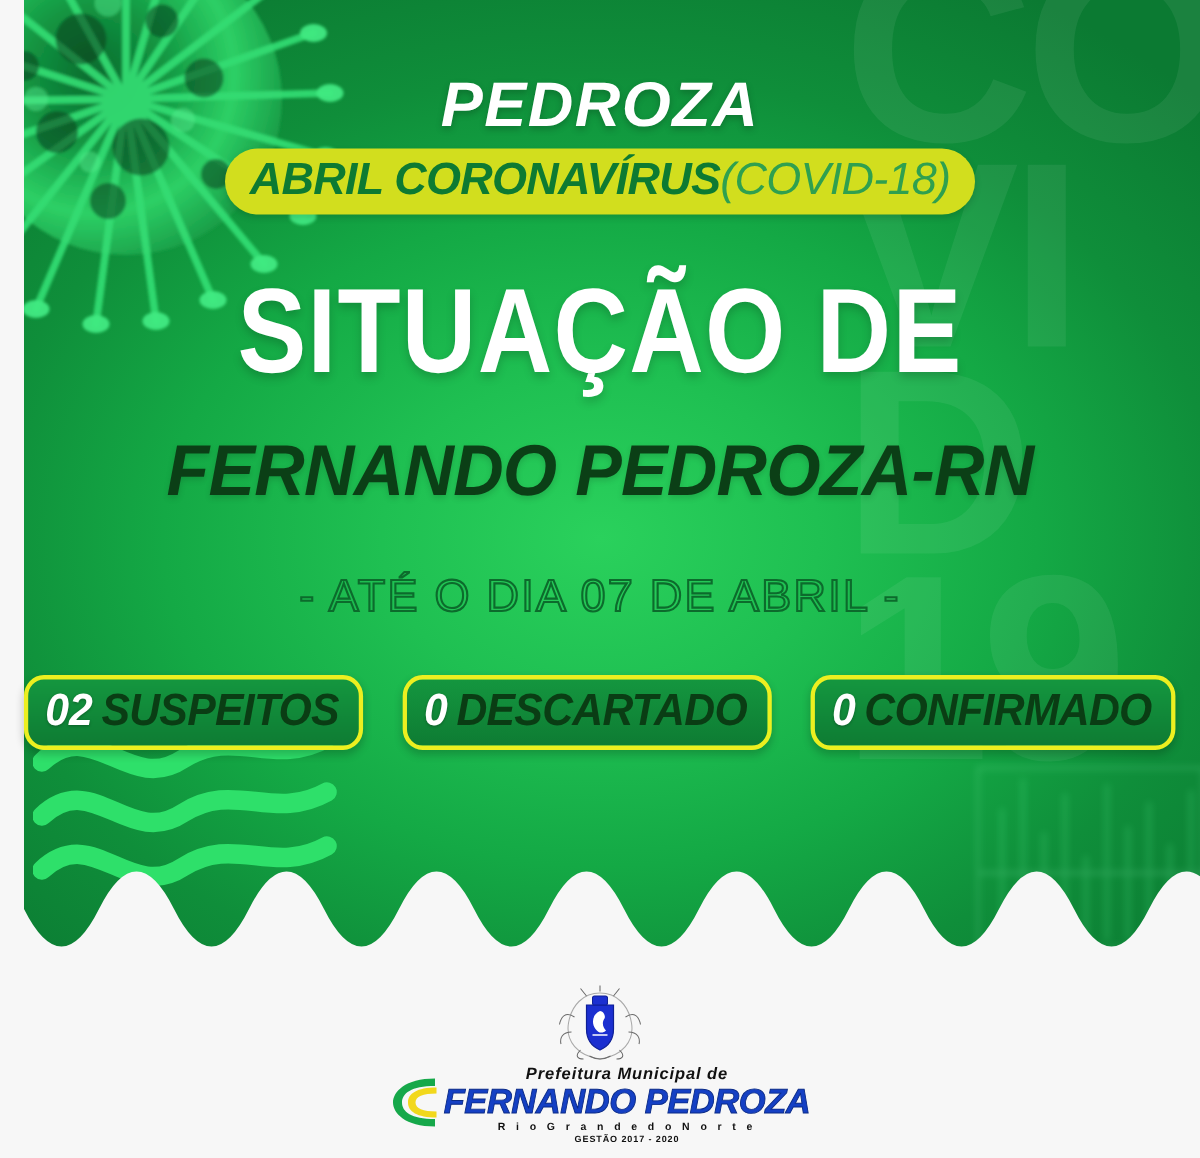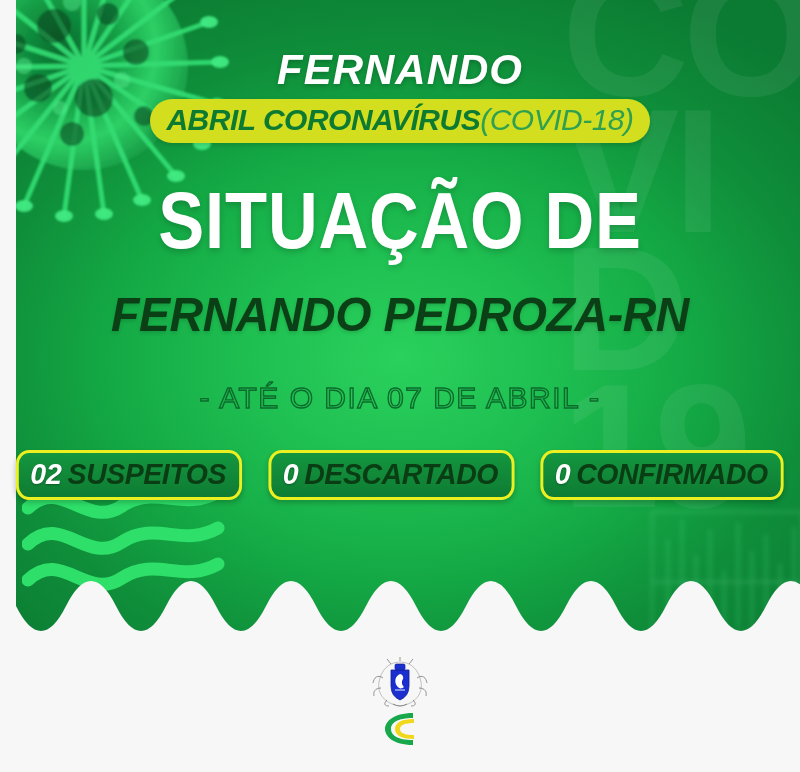--- a/index.html
+++ b/index.html
@@ -406,21 +406,21 @@
                  Q225,86 250,36 Q275,-14 300,36 Q325,86 350,36 Q375,-14 400,36
                  Q425,86 450,36 Q475,-14 500,36 Q525,86 550,36 Q575,-14 600,36
                  Q625,86 650,36 Q675,-14 700,36 Q725,86 750,36 Q775,-14 800,36
                  L800,120 L0,120 Z" fill="#f7f7f7"></path>
       </svg>
     </div>
   </div>
 
   <div class="content">
 
-    <div class="boletim">FERNANDO</div>
+    <div class="boletim">PEDROZA</div>
 
     <div class="pill-row">
       <span class="pill">
         <span class="strong">ABRIL CORONAVÍRUS</span><span class="light">(COVID-18)</span>
       </span>
     </div>
 
     <div class="situacao">SITUAÇÃO DE</div>
 
     <div class="cidade">FERNANDO PEDROZA-RN</div>
@@ -462,16 +462,22 @@
       </svg>
     </div>
 
     <div class="logo-block">
       <div>
         <svg width="34" height="38" viewBox="0 0 34 38">
           <path d="M30,3 C10,3 2,12 2,19 C2,26 10,35 30,35 L30,30 C14,30 8,25 8,19 C8,13 14,8 30,8 Z" fill="#16a84a"></path>
           <path d="M31,9 C18,9 12,13 12,19 C12,25 18,29 31,29 L31,25 C22,25 17,23 17,19 C17,15 22,13 31,13 Z" fill="#f2d81c"></path>
         </svg>
       </div>
+      <div class="logo-text">
+        <div class="lt-pref">Prefeitura Municipal de</div>
+        <div class="lt-name">FERNANDO PEDROZA</div>
+        <div class="lt-state">R i o   G r a n d e   d o   N o r t e</div>
+        <div class="lt-gestao">GESTÃO 2017 - 2020</div>
+      </div>
     </div>
   </div>
 
 </div>
 
 </body></html>

